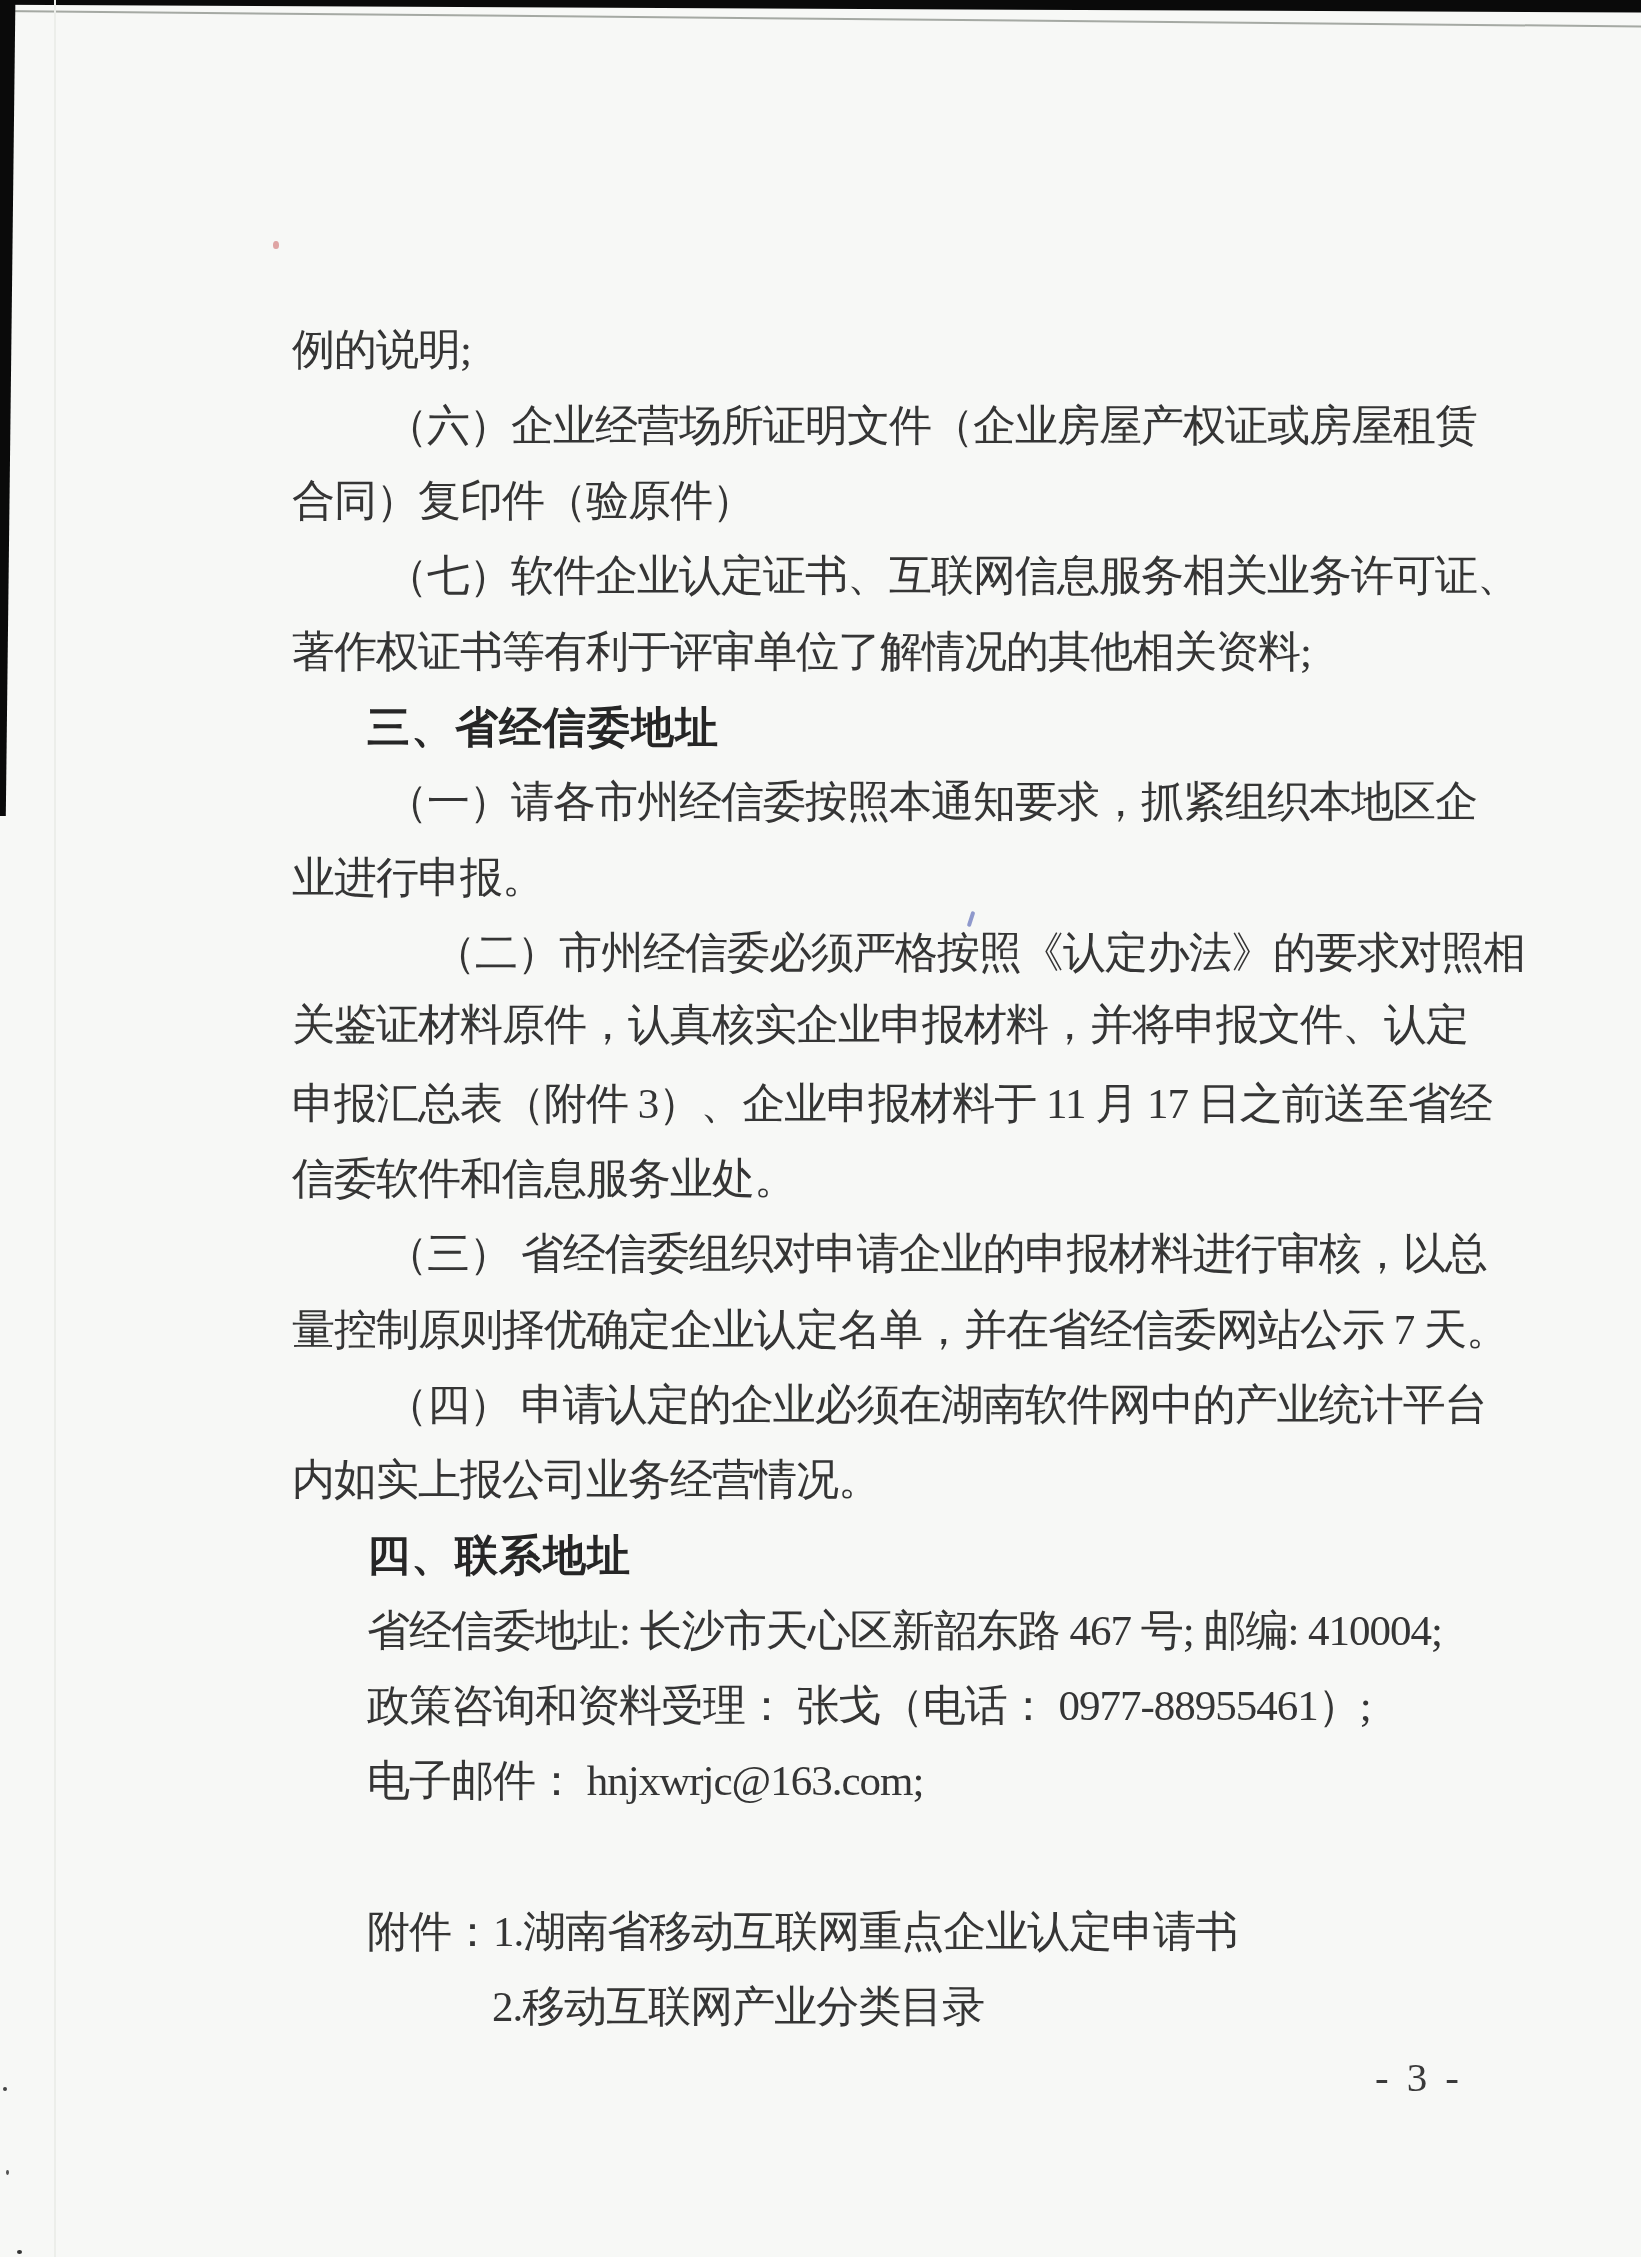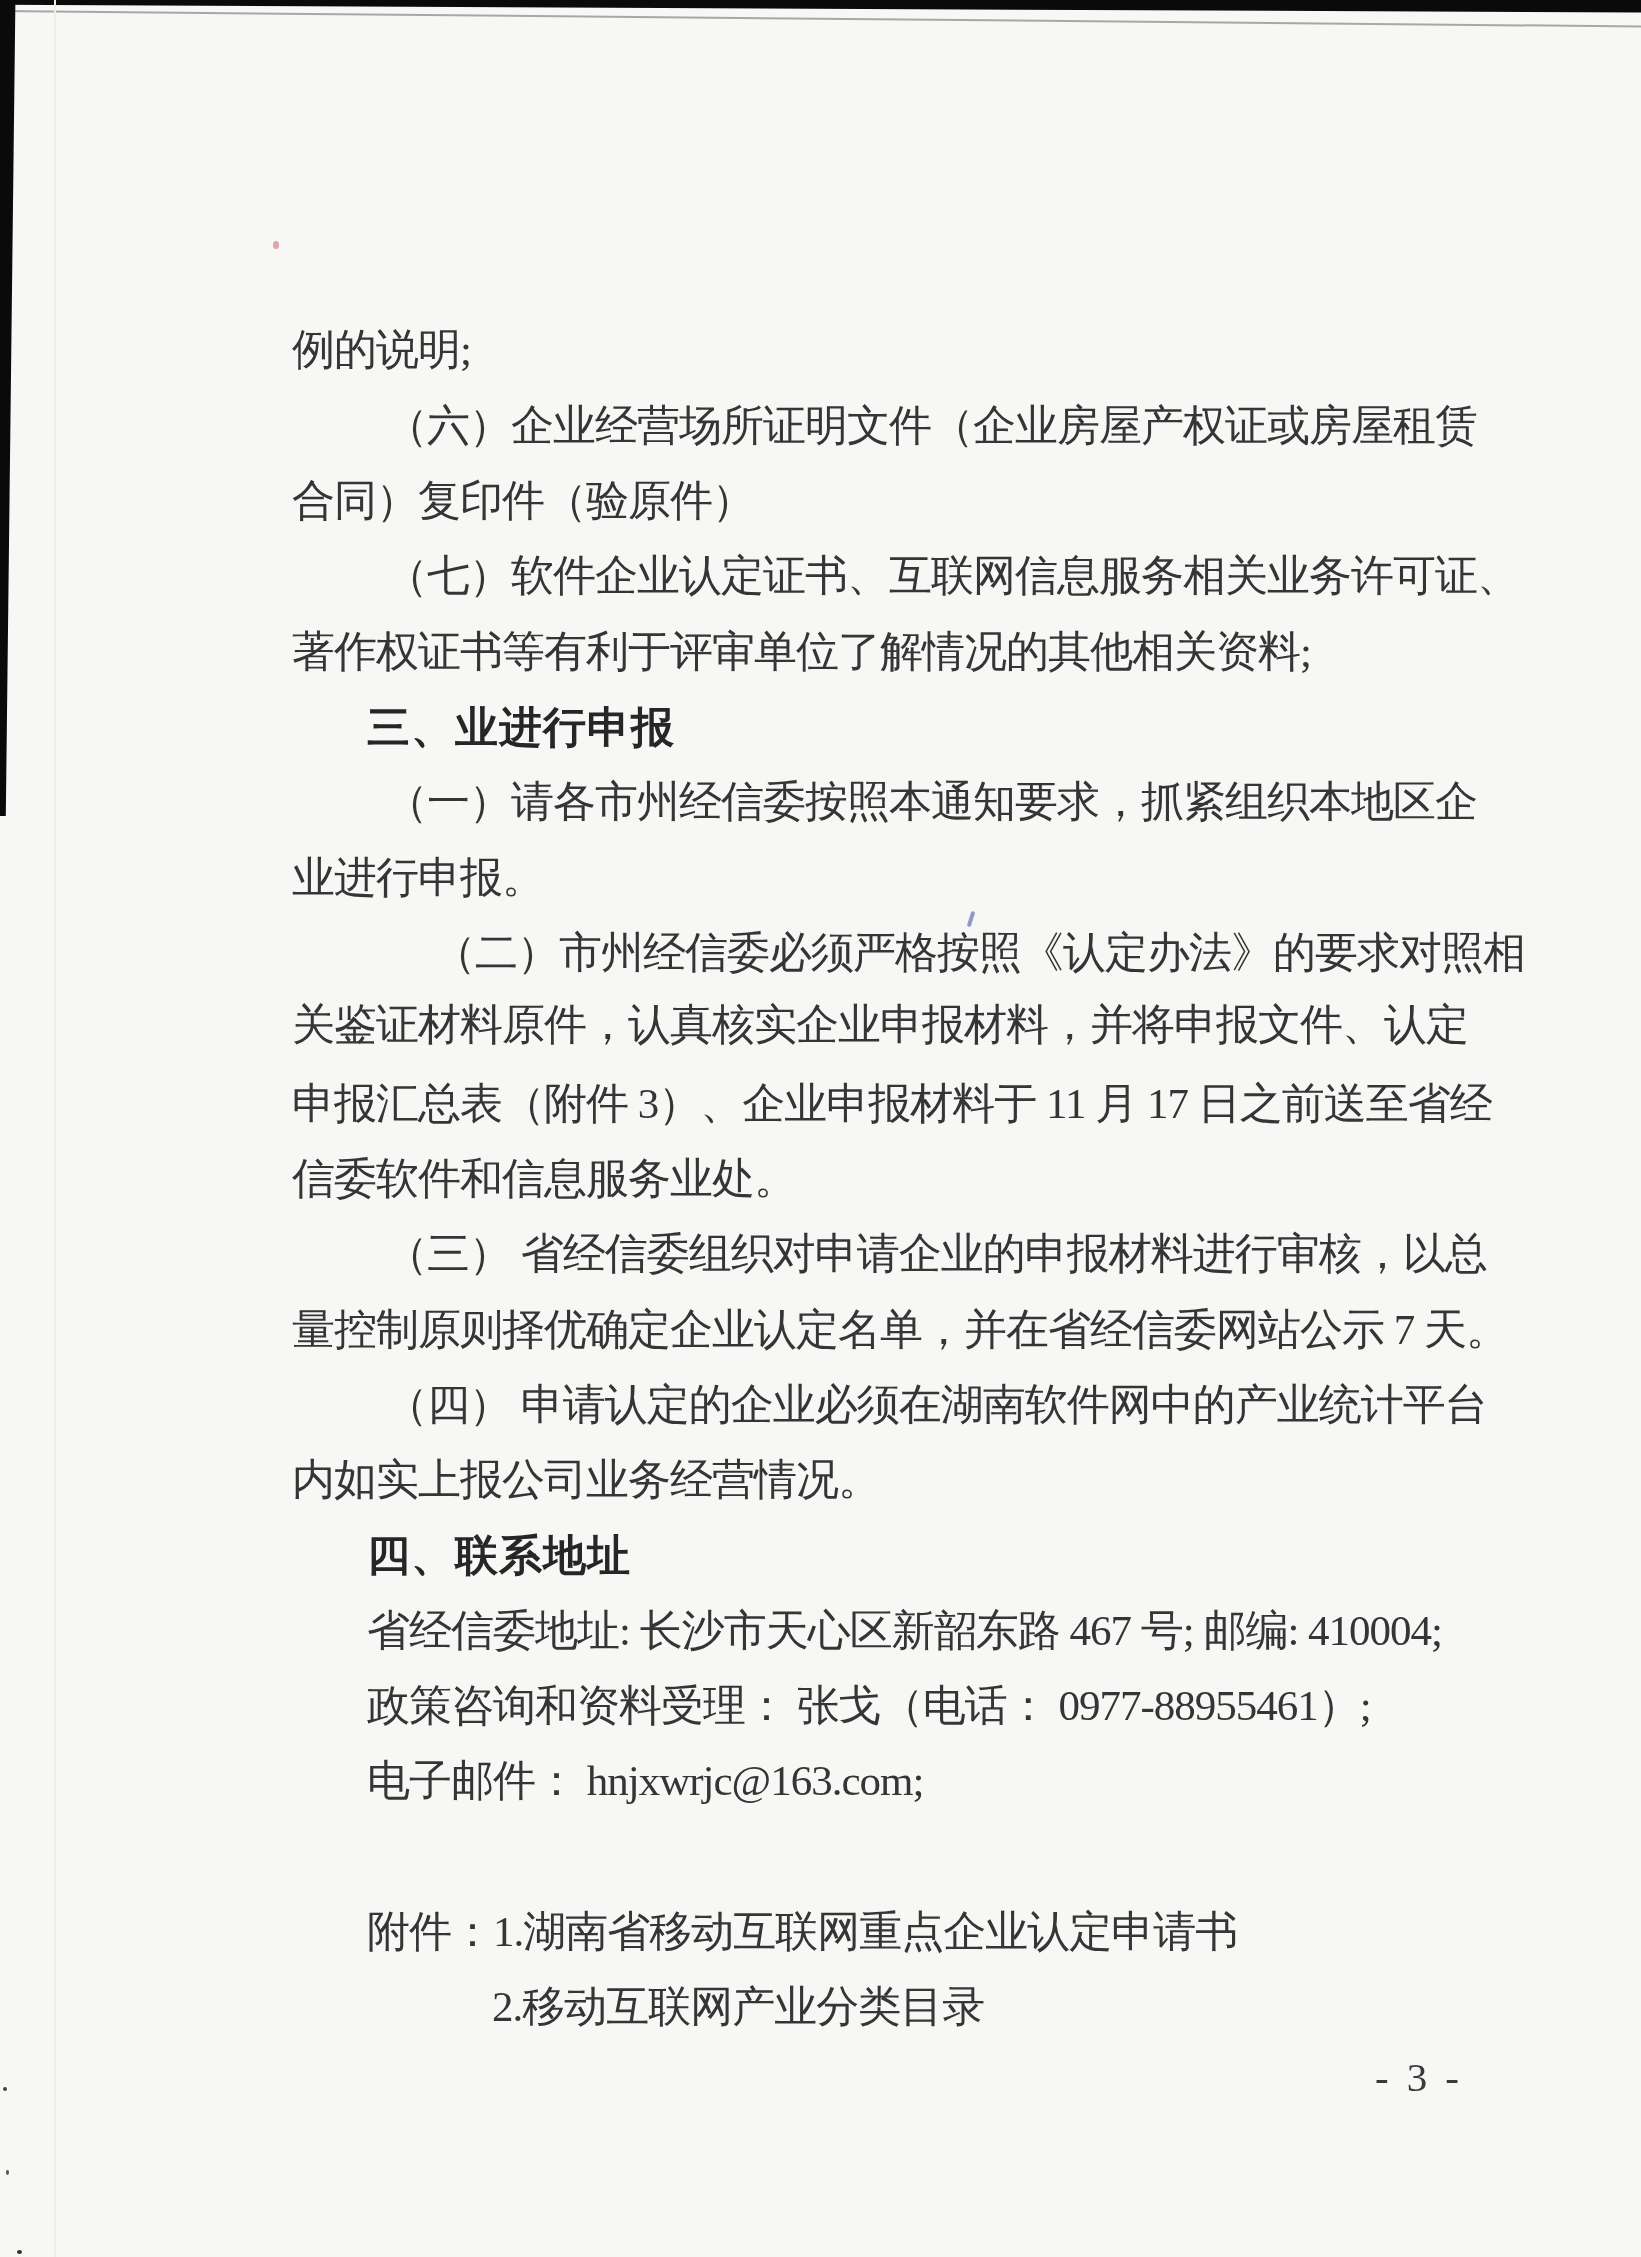--- a/index.html
+++ b/index.html
@@ -61,21 +61,21 @@
   <div class="speck s1"></div>
   <div class="speck s2"></div>
   <div class="speck s3"></div>
 
   <div id="text-layer">
       <div class="doc-line flush" style="top: 322px;">例的说明;</div>
       <div class="doc-line para" style="top: 398px;">（六）企业经营场所证明文件（企业房屋产权证或房屋租赁</div>
       <div class="doc-line flush" style="top: 473px;">合同）复印件（验原件）</div>
       <div class="doc-line para" style="top: 548px;">（七）软件企业认定证书、互联网信息服务相关业务许可证、</div>
       <div class="doc-line flush" style="top: 624px;">著作权证书等有利于评审单位了解情况的其他相关资料;</div>
-      <div class="doc-line heading" style="top: 699px;">三、业进行申报</div>
+      <div class="doc-line heading" style="top: 699px;">三、省经信委地址</div>
       <div class="doc-line para" style="top: 774px;">（一）请各市州经信委按照本通知要求，抓紧组织本地区企</div>
       <div class="doc-line flush" style="top: 850px;">业进行申报。</div>
       <div class="doc-line para" style="top: 925px; text-align: center;">（二）市州经信委必须严格按照《认定办法》的要求对照相</div>
       <div class="doc-line flush" style="top: 1000px; font-family: Liberation Mono, monospace;">关鉴证材料原件，认真核实企业申报材料，并将申报文件、认定</div>
       <div class="doc-line flush" style="top: 1076px;">申报汇总表（附件 3）、企业申报材料于 11 月 17 日之前送至省经</div>
       <div class="doc-line flush" style="top: 1151px;">信委软件和信息服务业处。</div>
       <div class="doc-line para" style="top: 1226px;">（三） 省经信委组织对申请企业的申报材料进行审核，以总</div>
       <div class="doc-line flush" style="top: 1302px; text-align: center;">量控制原则择优确定企业认定名单，并在省经信委网站公示 7 天。</div>
       <div class="doc-line para" style="top: 1377px;">（四） 申请认定的企业必须在湖南软件网中的产业统计平台</div>
       <div class="doc-line flush" style="top: 1452px;">内如实上报公司业务经营情况。</div>

